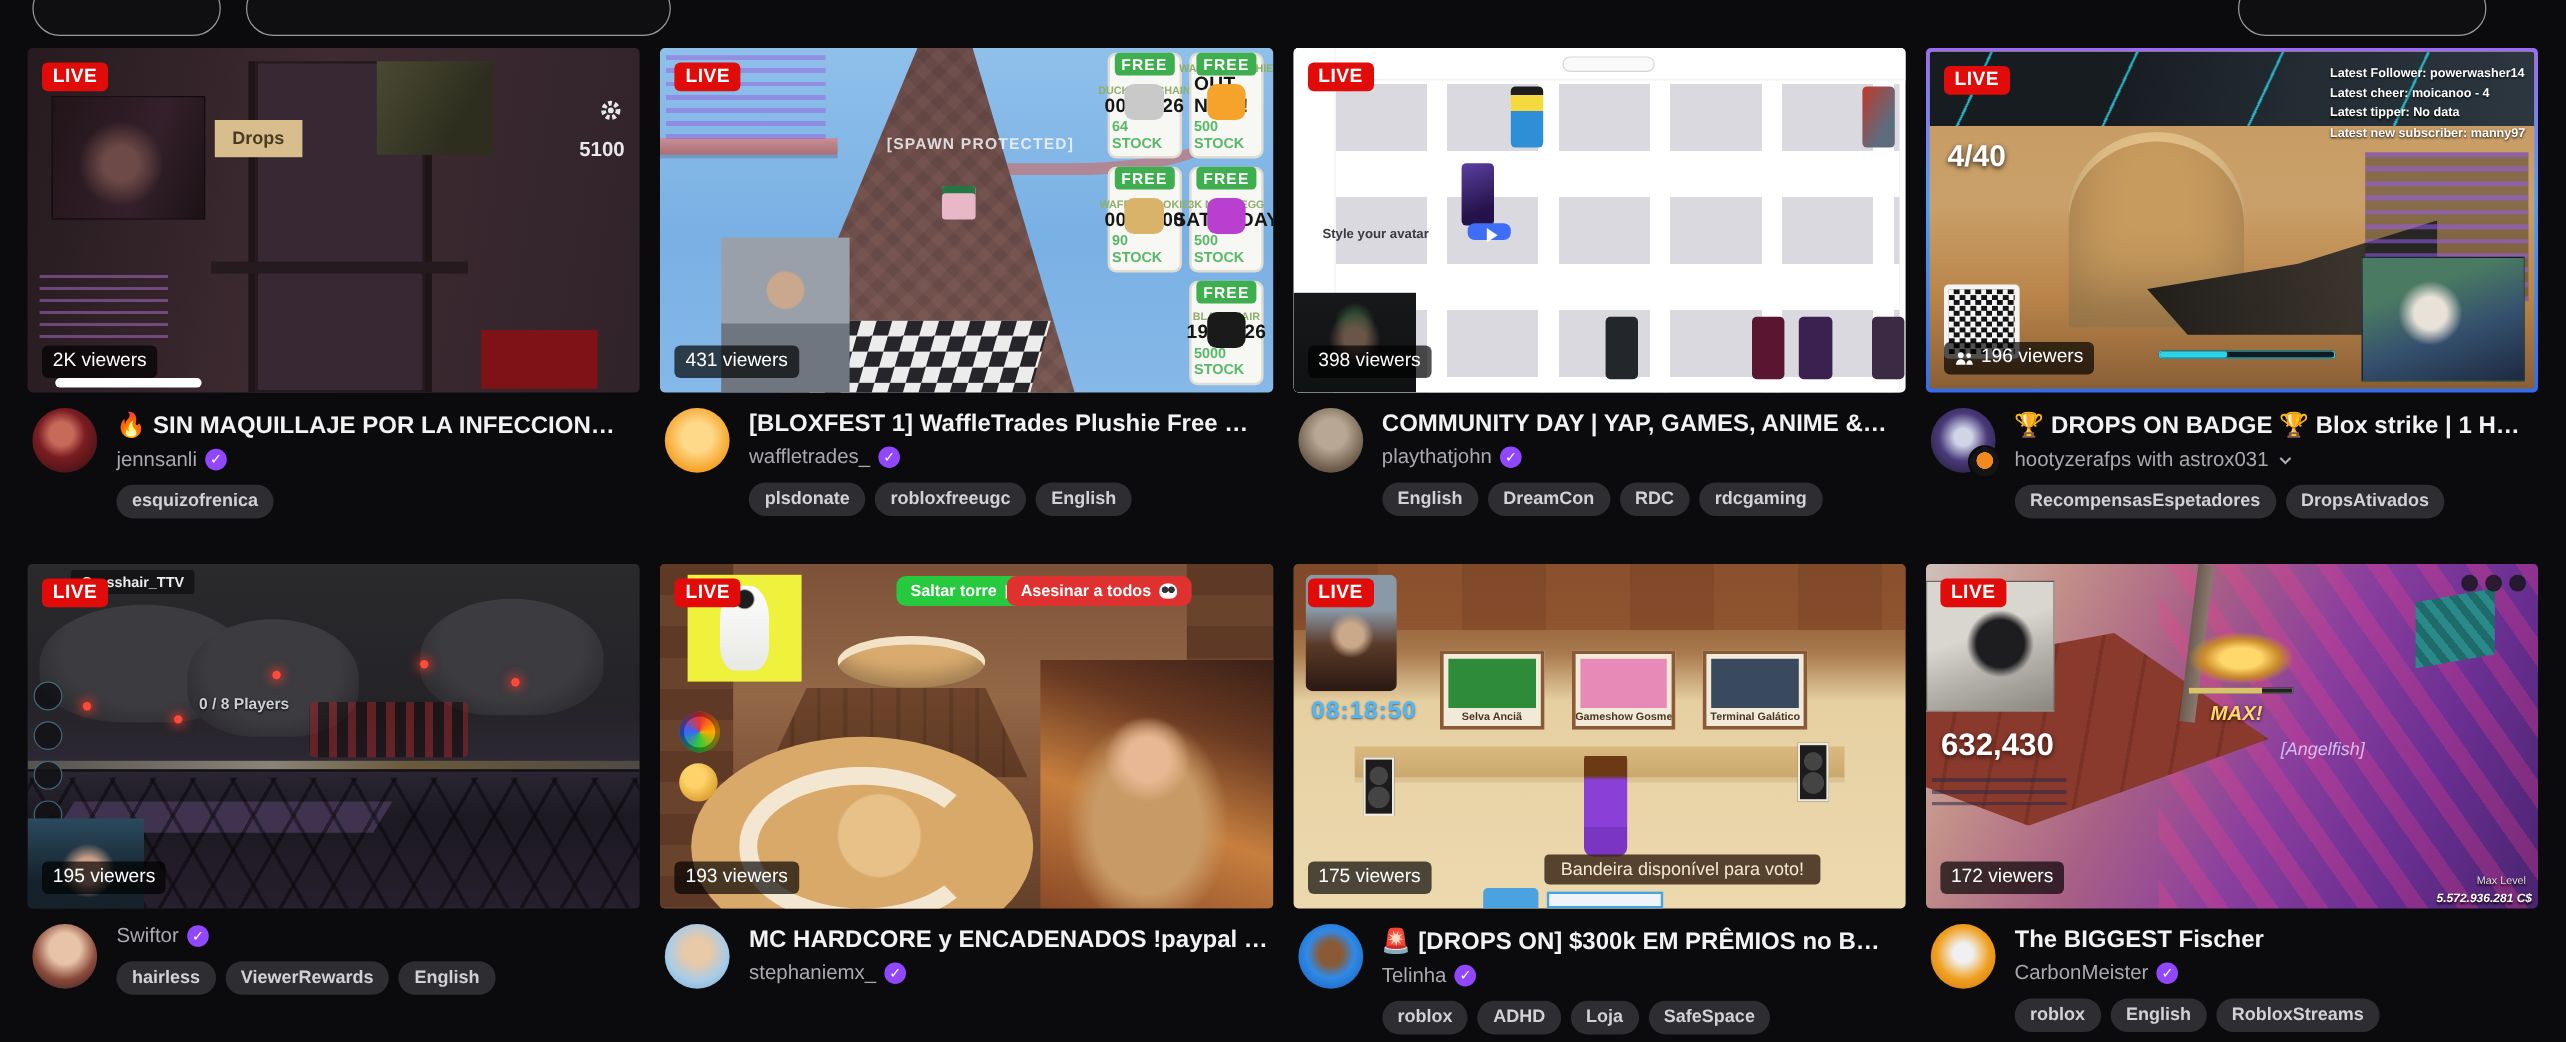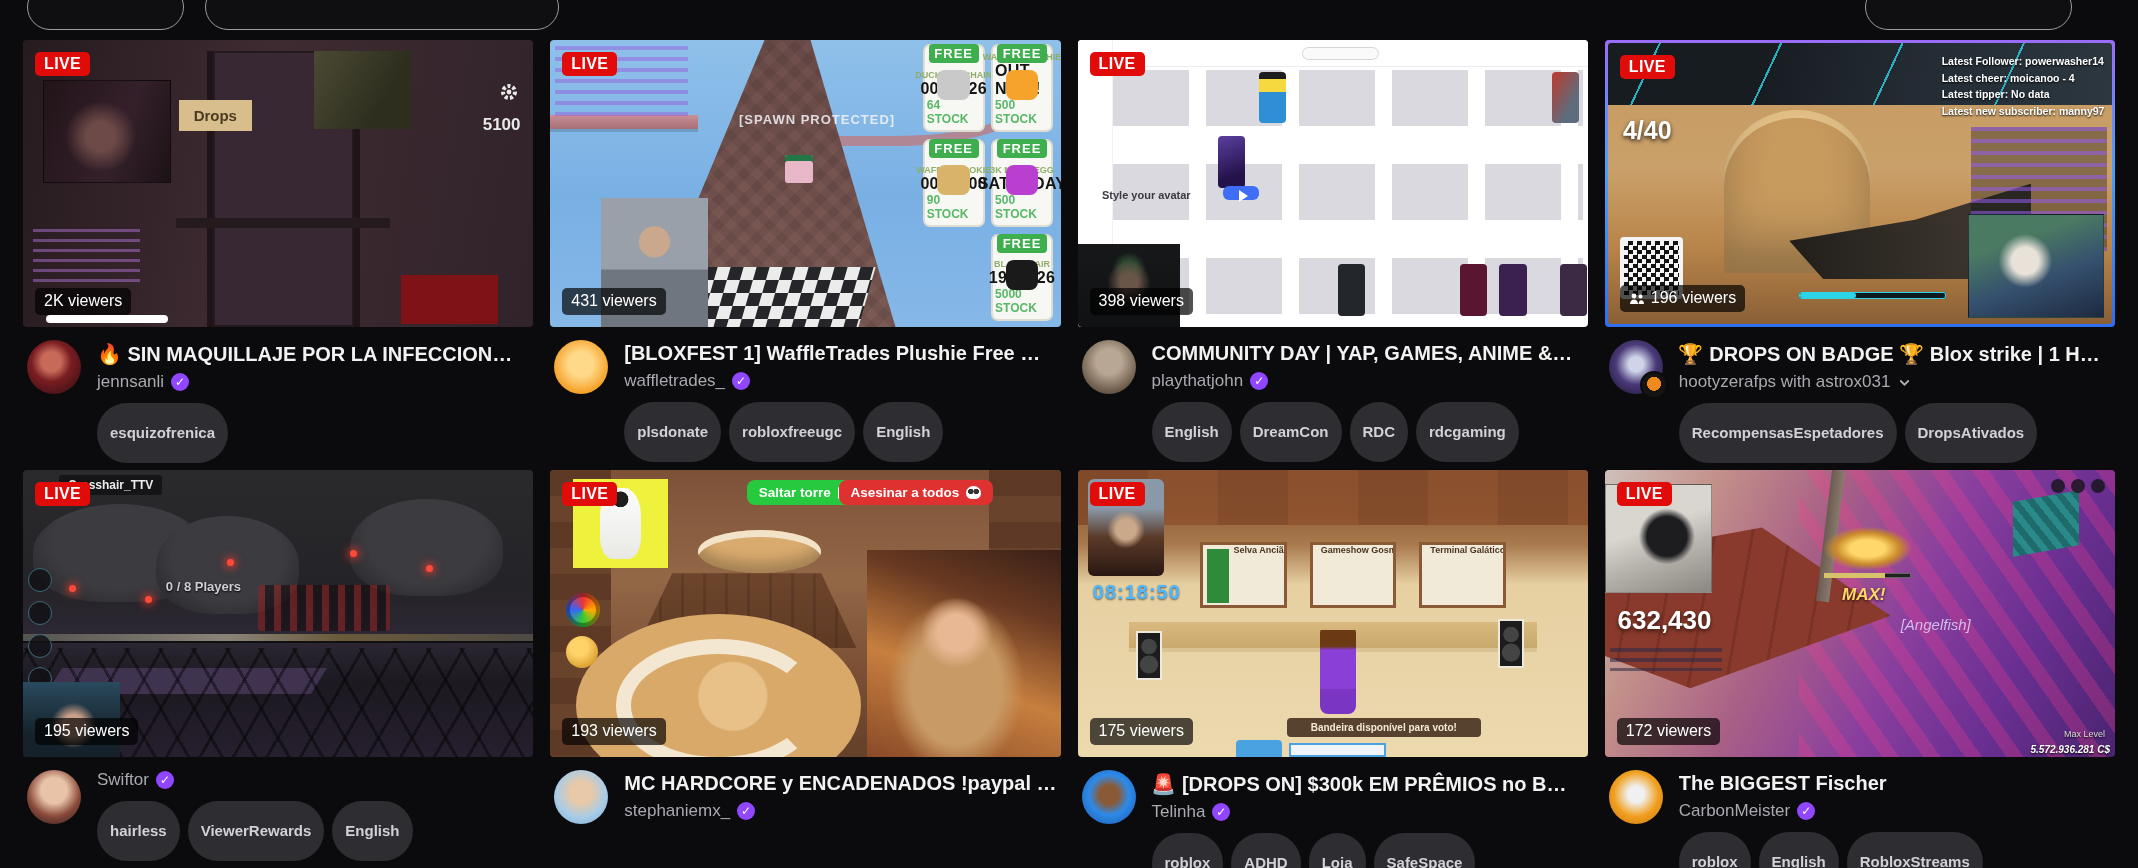--- a/index.html
+++ b/index.html
@@ -31,21 +31,21 @@
   .avwrap{position:relative;flex:none;width:54px;height:54px;cursor:pointer}
   .avatar{width:54px;height:54px;border-radius:50%}
   .avatar2{position:absolute;right:-5px;bottom:-5px;width:28px;height:28px;border-radius:50%;
            background:radial-gradient(circle at 50% 45%,#f08a1e 0 38%,#141414 40%);border:2px solid #0b0b0d}
   .info{min-width:0;flex:1}
   .title{font-size:20px;font-weight:700;color:var(--c-title_text);margin:2px 0 6px;white-space:nowrap;overflow:hidden;cursor:pointer}
   .channel{display:flex;align-items:center;gap:7px;font-size:17px;color:var(--c-channel_text);margin-bottom:11px;cursor:pointer}
   .verified{width:18px;height:18px;border-radius:50%;background:var(--c-accent);color:#fff;font-size:12px;font-weight:800;
             display:inline-flex;align-items:center;justify-content:center;flex:none}
   .tags{display:flex;gap:8px}
-  .tag{background:var(--c-tag_bg);color:var(--c-tag_text);font-size:15px;font-weight:600;padding:20px 13px;
+  .tag{background:var(--c-tag_bg);color:var(--c-tag_text);font-size:15px;font-weight:600;padding:4px 13px;
        border-radius:999px;line-height:1.35;cursor:pointer;white-space:nowrap}
 
   .av0{background:radial-gradient(circle at 45% 40%,#c86a5a 0 22%,#7a1d22 45%,#2a0d10 100%)}
   .av1{background:radial-gradient(circle at 50% 45%,#ffd98a 0 30%,#f5a32a 70%,#d97f1a 100%)}
   .av2{background:radial-gradient(circle at 50% 40%,#b8a794 0 30%,#6e5d4c 70%,#473a2e 100%)}
   .av3{background:radial-gradient(circle at 50% 45%,#cfd4e8 0 18%,#4a3a7a 50%,#171224 100%)}
   .av4{background:radial-gradient(circle at 50% 38%,#e8c3a8 0 30%,#8a4a3a 60%,#241a1e 100%)}
   .av5{background:radial-gradient(circle at 50% 42%,#e8c9a8 0 26%,#a8cce8 60%,#7aa8d0 100%)}
   .av6{background:radial-gradient(circle at 50% 46%,#8a5a36 0 24%,#2f8ae8 50%,#1558b0 100%)}
   .av7{background:radial-gradient(circle at 50% 45%,#f0f0f0 0 20%,#f0a020 55%,#c87010 100%)}
@@ -181,31 +181,31 @@
   .t5 .cam{right:0;top:28%;width:38%;height:72%;background:
       radial-gradient(circle at 46% 40%,#e8b894 0 11%,rgba(0,0,0,0) 22%),
       radial-gradient(ellipse at 46% 66%,#c89a66 0 30%,rgba(0,0,0,0) 46%),
       linear-gradient(200deg,#3a2017 0%,#6a3a22 28%,#c77f3e 60%,#8a4a28 100%)}
   .t5 .chair{right:3%;top:30%;width:13%;height:34%;background:#17171a;border-radius:10px;opacity:.85}
 
   
   .t6{background:linear-gradient(180deg,#8a5a36 0%,#96643c 16%,#a97a4e 26%,#e6d0a2 40%,#ecd9ae 100%)}
   .t6 .beams{top:0;left:0;right:0;height:19%;background:repeating-linear-gradient(90deg,#7a3f22 0 70px,#8a4a28 70px 140px);opacity:.65}
   .t6 .stage{left:10%;top:53%;width:80%;height:9%;background:linear-gradient(#d9b97e,#c9a96e);box-shadow:0 4px 0 #b9996048}
-  .t6 .scr{top:25%;width:17%;height:23%;background:#f2ead8;border:3px solid #8a5a36;display:flex;flex-direction:row;z-index:2}
+  .t6 .scr{top:25%;width:17%;height:23%;background:#f2ead8;border:3px solid #8a5a36;display:flex;flex-direction:column;z-index:2}
   .t6 .scr .img{flex:1;margin:4px 4px 2px;background:var(--scr,#999)}
   .t6 .scr .lb{font-size:9px;color:#4a3520;font-weight:700;text-align:center;padding-bottom:3px;white-space:nowrap;overflow:hidden}
   .t6 .s1{left:24%}.t6 .s2{left:45.5%}.t6 .s3{left:67%}
   .t6 .avt{left:47.5%;top:54%;width:7%;height:31%;border-radius:8px;background:
       linear-gradient(180deg,rgba(0,0,0,0) 0 6%,#6b3a14 6% 24%,#8a3fd6 28% 72%,#7a35c2 72% 100%)}
   .t6 .cam{left:2%;top:3%;width:15%;height:34%;border-radius:6px;z-index:1;background:
       radial-gradient(circle at 50% 52%,#caa88a 0 16%,rgba(0,0,0,0) 30%),
       linear-gradient(180deg,#8a99a8 0 30%,#5a3a28 60%,#2a1812 100%)}
   .t6 .timer{left:3%;top:38.5%;color:#4db8ff;font-weight:800;font-size:20px;text-shadow:0 1px 2px rgba(0,0,0,.6);letter-spacing:1px}
-  .t6 .banner{left:41%;bottom:7%;background:rgba(60,40,25,.85);color:#f5e9d0;font-size:10px;font-weight:700;padding:4px 24px;border-radius:4px;z-index:3}
+  .t6 .banner{left:41%;bottom:7%;background:rgba(60,40,25,.85);color:#f5e9d0;font-size:15px;font-weight:400;padding:4px 14px;border-radius:4px;z-index:3}
   .t6 .bluebtn{left:31%;bottom:0;width:9%;height:6%;background:#4aa3e0;border-radius:4px 4px 0 0}
   .t6 .vote{left:41.5%;bottom:0;width:19%;height:5%;background:#eef4fa;border:2px solid #4aa3e0}
   .t6 .sp{width:5%;height:17%;background:#1c1c1e;border:2px solid #efe9da;z-index:2;background-image:radial-gradient(circle at 50% 30%,#444 0 22%,rgba(0,0,0,0) 24%),radial-gradient(circle at 50% 70%,#444 0 26%,rgba(0,0,0,0) 28%)}
   .t6 .spL{left:11.5%;top:56%}.t6 .spR{right:12.5%;top:52%}
 
   
   .t7{background:linear-gradient(115deg,#cfc0ba 0%,#c39089 18%,#a85f86 38%,#8a3f9e 58%,#6a2f92 78%,#4a2470 100%)}
   .t7 .stripes{right:0;top:0;width:62%;height:100%;background:repeating-linear-gradient(55deg,rgba(255,60,140,.26) 0 14px,rgba(0,0,0,0) 14px 34px)}
   .t7 .teal{right:7%;top:9%;width:13%;height:19%;background:repeating-linear-gradient(55deg,#2a8a8a 0 6px,#1f6a6a 6px 12px);transform:skewY(-10deg)}
   .t7 .dock{left:0;top:20%;width:56%;height:56%;background:

